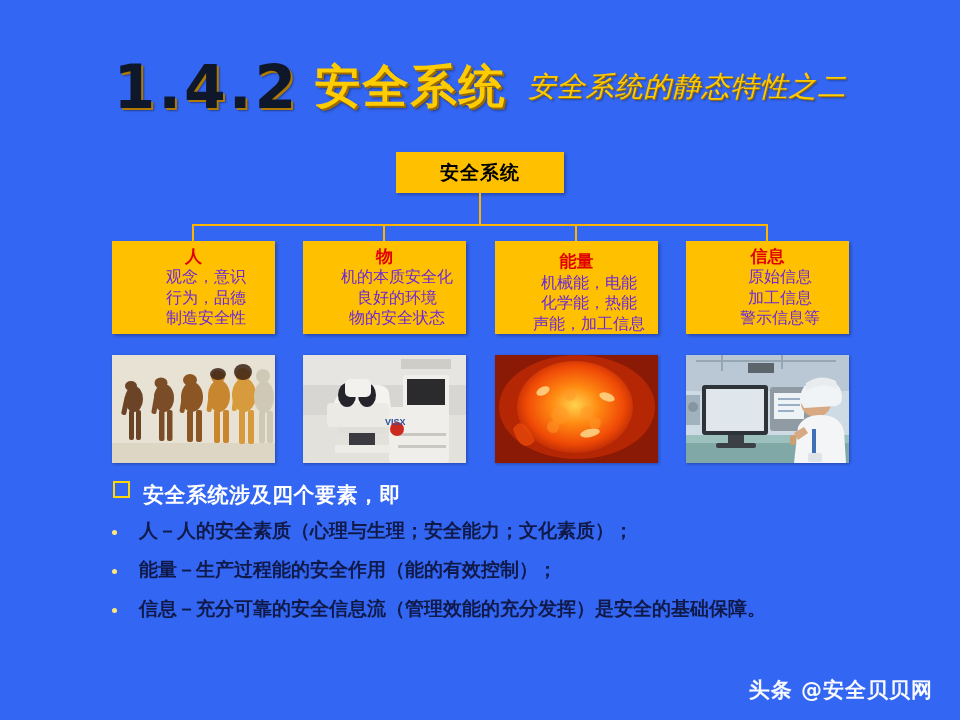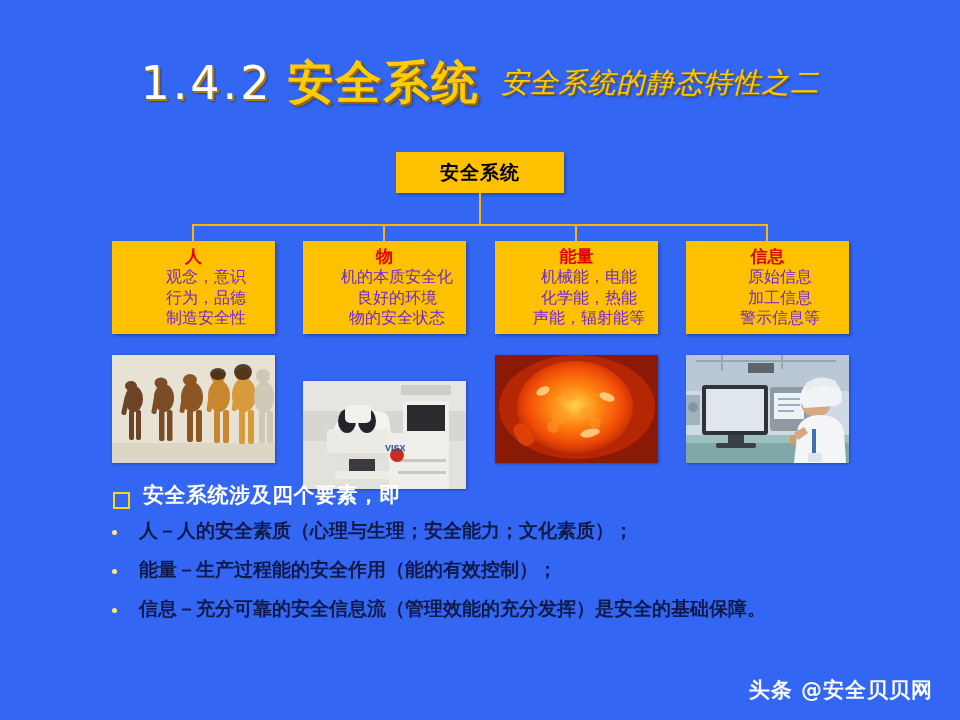--- a/index.html
+++ b/index.html
@@ -24,23 +24,23 @@
   .title-row {
     position: absolute;
     left: 0;
     top: 52px;
     width: 960px;
     text-align: center;
     white-space: nowrap;
   }
   .title-num {
     font-family: "DejaVu Sans", "Liberation Sans", sans-serif;
-    font-size: 46px;
-    font-weight: normal;
-    color: #ffffff;
+    font-size: 60px;
+    font-weight: bold;
+    color: #0f172a;
     letter-spacing: 3px;
     text-shadow: 2px 2px 0 #b07a00, 3px 3px 2px rgba(0,0,0,0.35);
     vertical-align: middle;
   }
   .title-main {
     font-family: "DejaVu Sans", "Liberation Sans", sans-serif;
     font-size: 46px;
     font-weight: bold;
     color: #ffcc00;
     letter-spacing: 2px;
@@ -102,21 +102,21 @@
     box-shadow: 2px 2px 3px rgba(0,0,0,0.28);
     display: flex;
     flex-direction: column;
     align-items: center;
     justify-content: center;
     padding: 0 2px;
     box-sizing: border-box;
   }
   .elem-1 { left: 112px; }
   .elem-2 { left: 303px; }
-  .elem-3 { left: 495px; }
+  .elem-3 { left: 495px; justify-content: flex-end; }
   .elem-4 { left: 686px; }
   .elem-head {
     font-size: 17px;
     font-weight: bold;
     color: #e00000;
     line-height: 1.15;
     margin-bottom: 1px;
   }
   .elem-line {
     font-size: 16px;
@@ -129,32 +129,32 @@
   
   .photo {
     position: absolute;
     top: 355px;
     width: 163px;
     height: 108px;
     overflow: hidden;
     box-shadow: 1px 1px 3px rgba(0,0,0,0.3);
   }
   .photo-1 { left: 112px; }
-  .photo-2 { left: 303px; margin-top: 26px; }
+  .photo-2 { left: 303px; }
   .photo-3 { left: 495px; }
   .photo-4 { left: 686px; }
   .photo svg { display: block; width: 163px; height: 108px; }
 
   
   .lead {
     position: absolute;
     left: 113px;
     top: 481px;
     display: flex;
-    align-items: flex-end;
+    align-items: flex-start;
   }
   .lead-bullet {
     width: 13px;
     height: 13px;
     border: 2px solid #ffd800;
     background: transparent;
     margin-right: 13px;
     flex: none;
   }
   .lead-text {
@@ -236,21 +236,21 @@
     <div class="elem-head">物</div>
     <div class="elem-line">机的本质安全化</div>
     <div class="elem-line">良好的环境</div>
     <div class="elem-line">物的安全状态</div>
   </div>
 
   <div class="elem-box elem-3">
     <div class="elem-head">能量</div>
     <div class="elem-line">机械能，电能</div>
     <div class="elem-line">化学能，热能</div>
-    <div class="elem-line">声能，辐射能等</div>
+    <div class="elem-line">声能，加工信息</div>
   </div>
 
   <div class="elem-box elem-4">
     <div class="elem-head">信息</div>
     <div class="elem-line">原始信息</div>
     <div class="elem-line">加工信息</div>
     <div class="elem-line">警示信息等</div>
   </div>
 
   <div class="photo photo-1">

